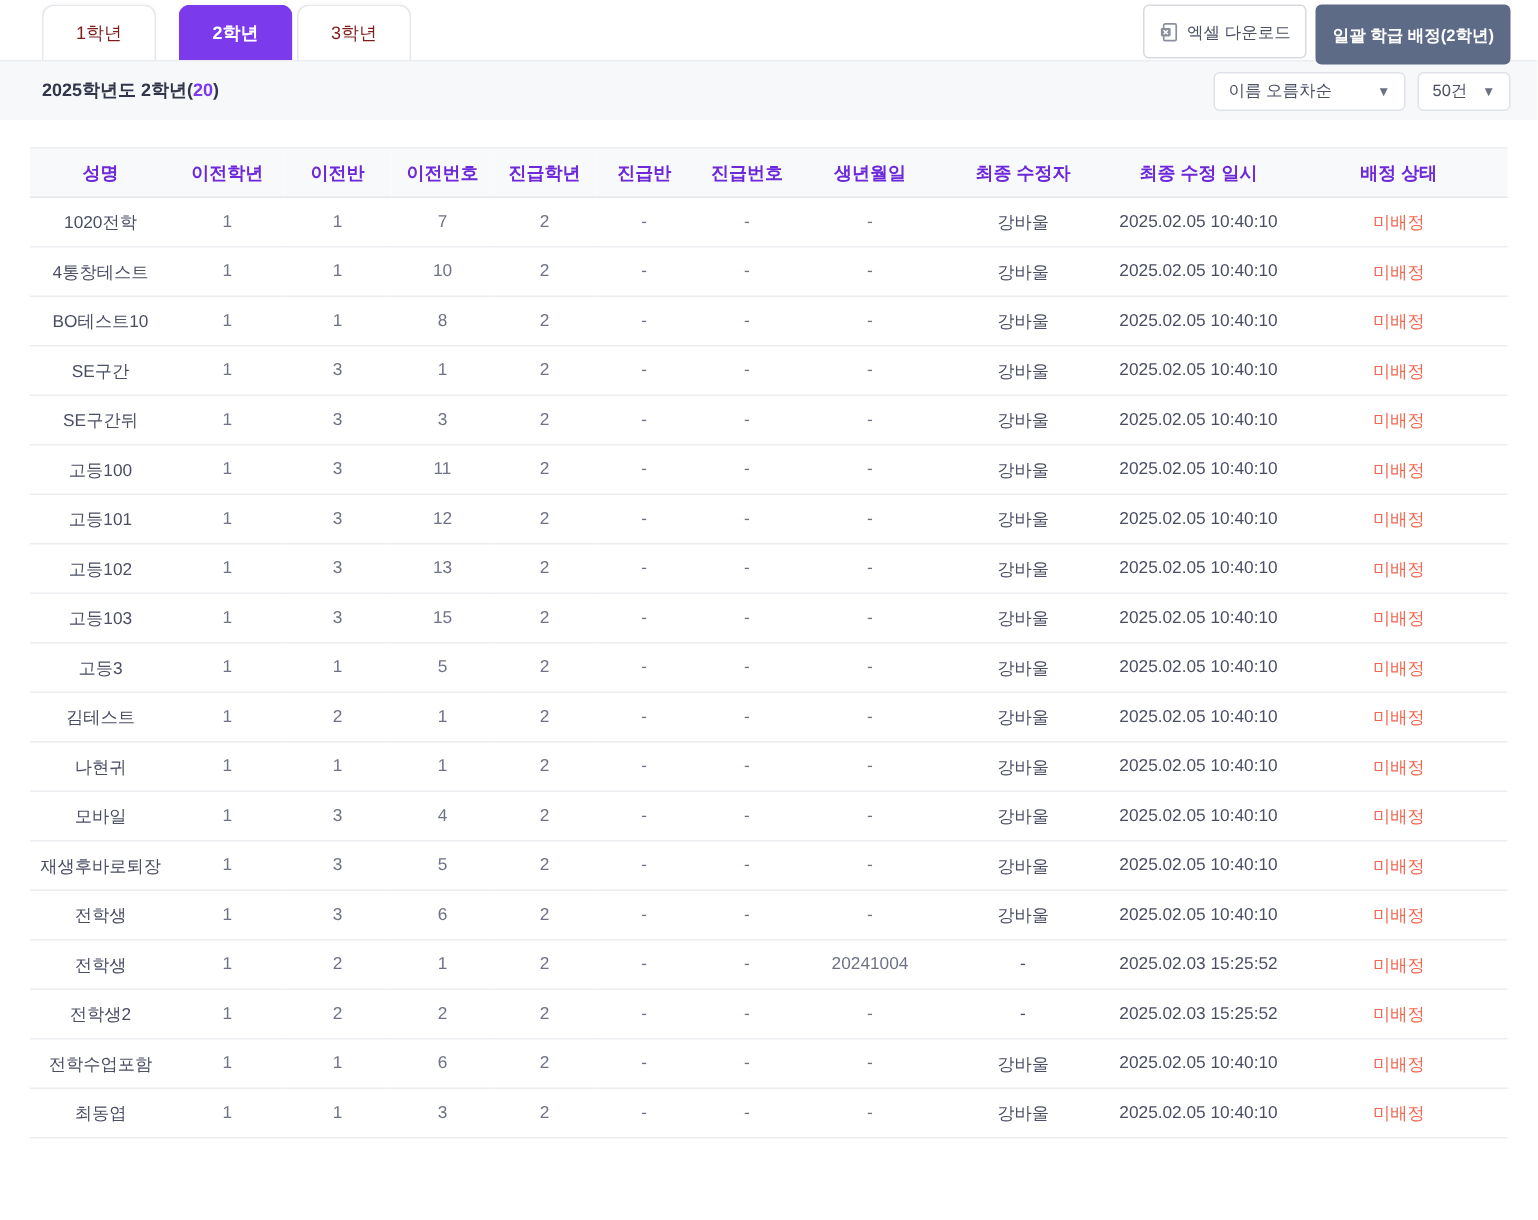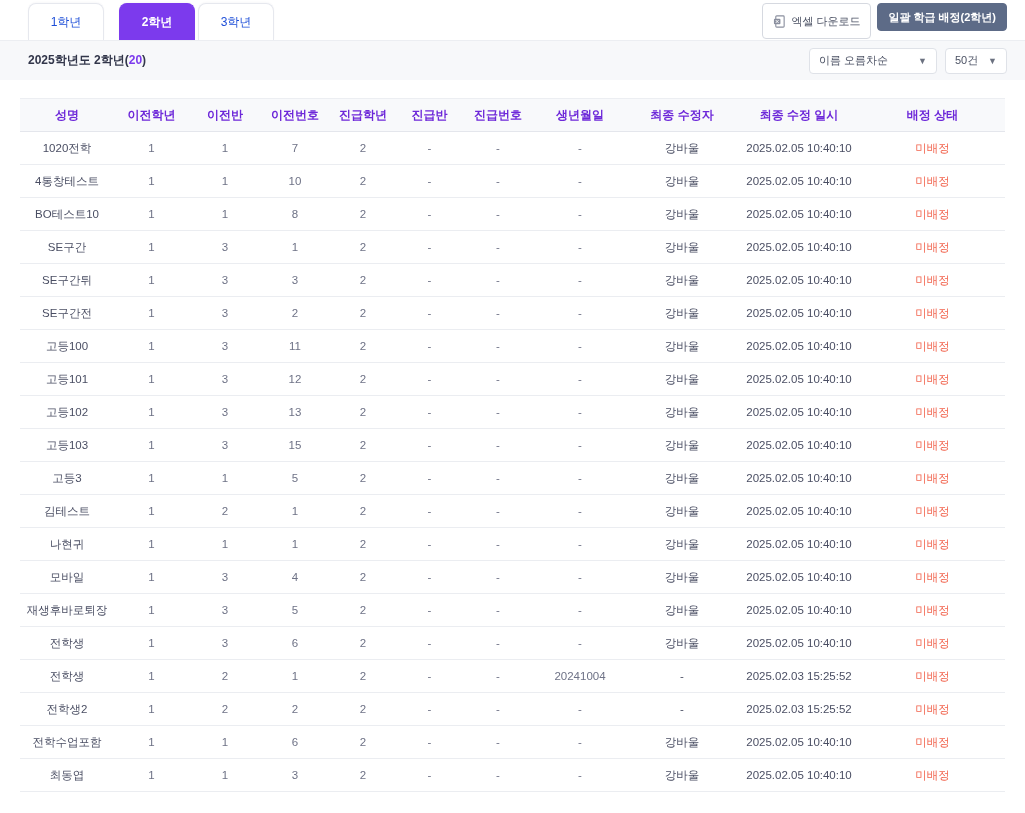--- a/index.html
+++ b/index.html
@@ -3,26 +3,26 @@
 <meta charset="utf-8">
 <style>
   * { margin:0; padding:0; box-sizing:border-box; }
   html,body { width:1025px; height:813px; background:#ffffff;
     font-family:"Liberation Sans","DejaVu Sans",sans-serif; color:#4a4e63; }
 
   
   .tabbar { position:relative; height:40px; padding-left:28px; display:flex; align-items:flex-end; background:#fff; }
   .tab { width:76px; height:37px; margin-right:3px; display:flex; align-items:center; justify-content:center;
     background:#fff; border:1px solid #e6e8ee; border-bottom:none; border-radius:8px 8px 0 0;
-    font-size:12px; color:#1d4ed8; cursor:pointer; box-shadow:0 -1px 2px rgba(30,34,60,.03); }
+    font-size:12px; color:#7f1d1d; cursor:pointer; box-shadow:0 -1px 2px rgba(30,34,60,.03); }
   .tab.active { background:#7c3aed; color:#fff; border-color:#7c3aed; font-weight:bold;margin-left:12px; }
   .topbtns { position:absolute; right:18px; top:3px; display:flex; gap:6px; }
   .btn-excel { display:flex; align-items:center; gap:5px; height:36px; padding:0 10px;
     background:#fff; border:1px solid #d6d9e0; border-radius:4px; font-size:11px; color:#4b5163; cursor:pointer; }
-  .btn-batch { height:28px; padding:0 10px; background:#5d6b87; border:1px solid #5d6b87; border-radius:4px;
+  .btn-batch { height:40px; padding:0 10px; background:#5d6b87; border:1px solid #5d6b87; border-radius:4px;
     font-size:11px; font-weight:bold; color:#fff; cursor:pointer; display:flex; align-items:center; }
 
   
   .titleband { height:40px; background:#f7f8fa; border-top:1px solid #eceef2;
     display:flex; align-items:center; justify-content:space-between; padding:0 18px 0 28px; }
   .pagetitle { font-size:12px; font-weight:bold; color:#32364a; }
   .pagetitle .count { color:#7c3aed; }
   .selects { display:flex; gap:8px; }
   .select { height:26px; background:#fff; border:1px solid #dfe2e8; border-radius:4px;
     display:flex; align-items:center; justify-content:space-between; padding:0 9px; font-size:11px; color:#4b5163; cursor:pointer; }
@@ -176,33 +176,20 @@
           <td>3</td>
           <td>2</td>
           <td>-</td>
           <td>-</td>
           <td>-</td>
           <td class="mod">강바울</td>
           <td class="date">2025.02.05 10:40:10</td>
           <td class="status">미배정</td>
         </tr>
         <tr>
-          <td class="name">SE구간전</td>
-          <td>1</td>
-          <td>3</td>
-          <td>2</td>
-          <td>2</td>
-          <td>-</td>
-          <td>-</td>
-          <td>-</td>
-          <td class="mod">강바울</td>
-          <td class="date">2025.02.05 10:40:10</td>
-          <td class="status">미배정</td>
-        </tr>
-        <tr>
           <td class="name">고등100</td>
           <td>1</td>
           <td>3</td>
           <td>11</td>
           <td>2</td>
           <td>-</td>
           <td>-</td>
           <td>-</td>
           <td class="mod">강바울</td>
           <td class="date">2025.02.05 10:40:10</td>

